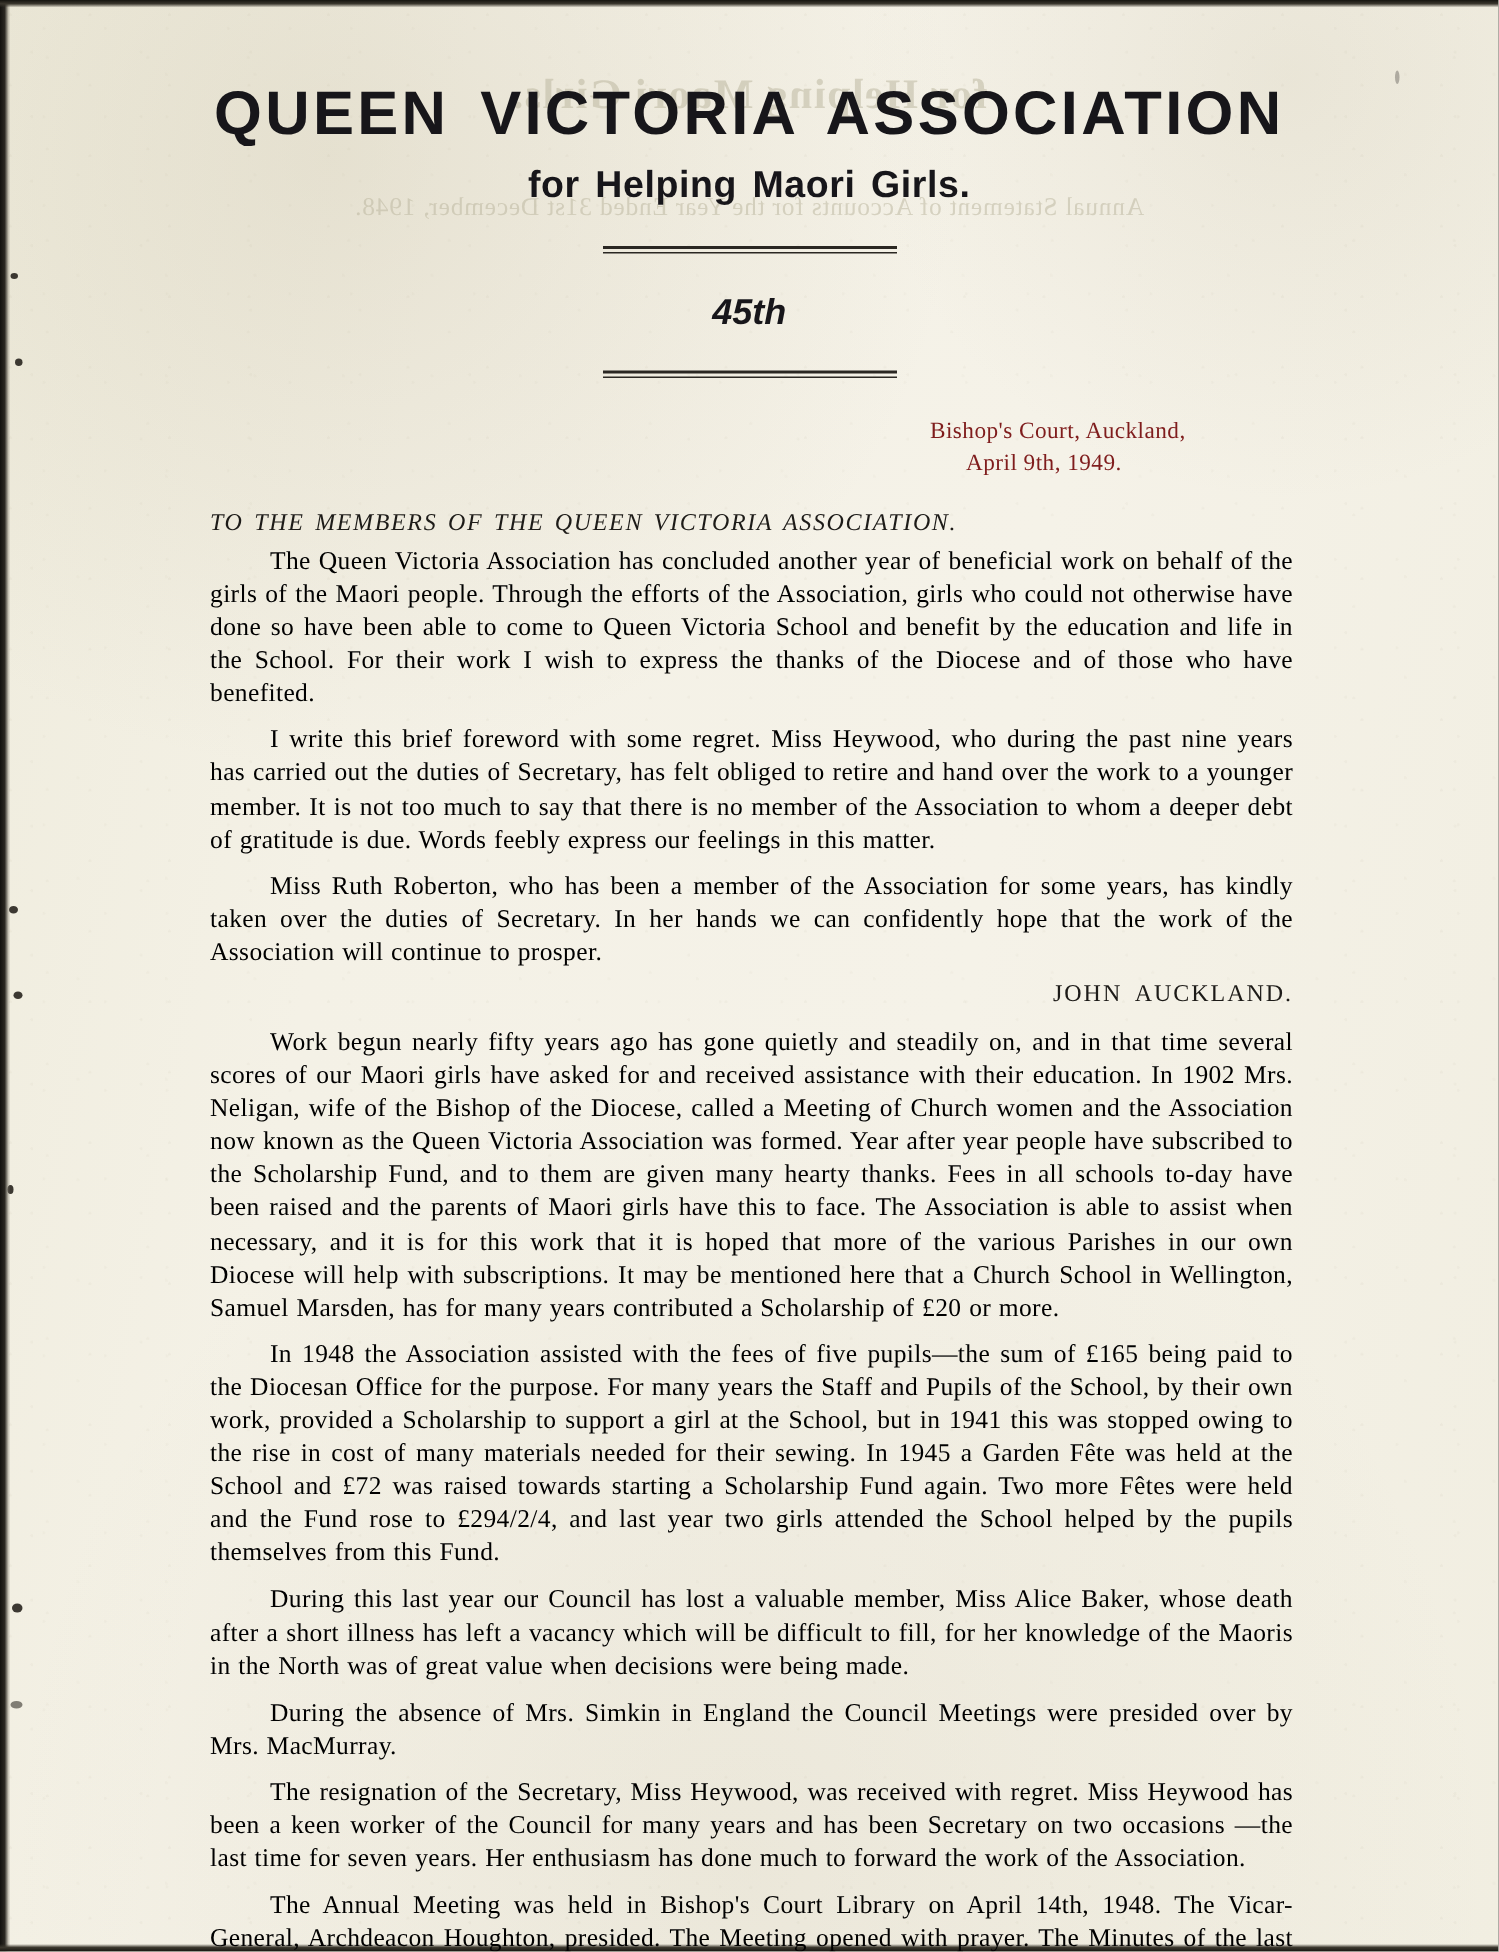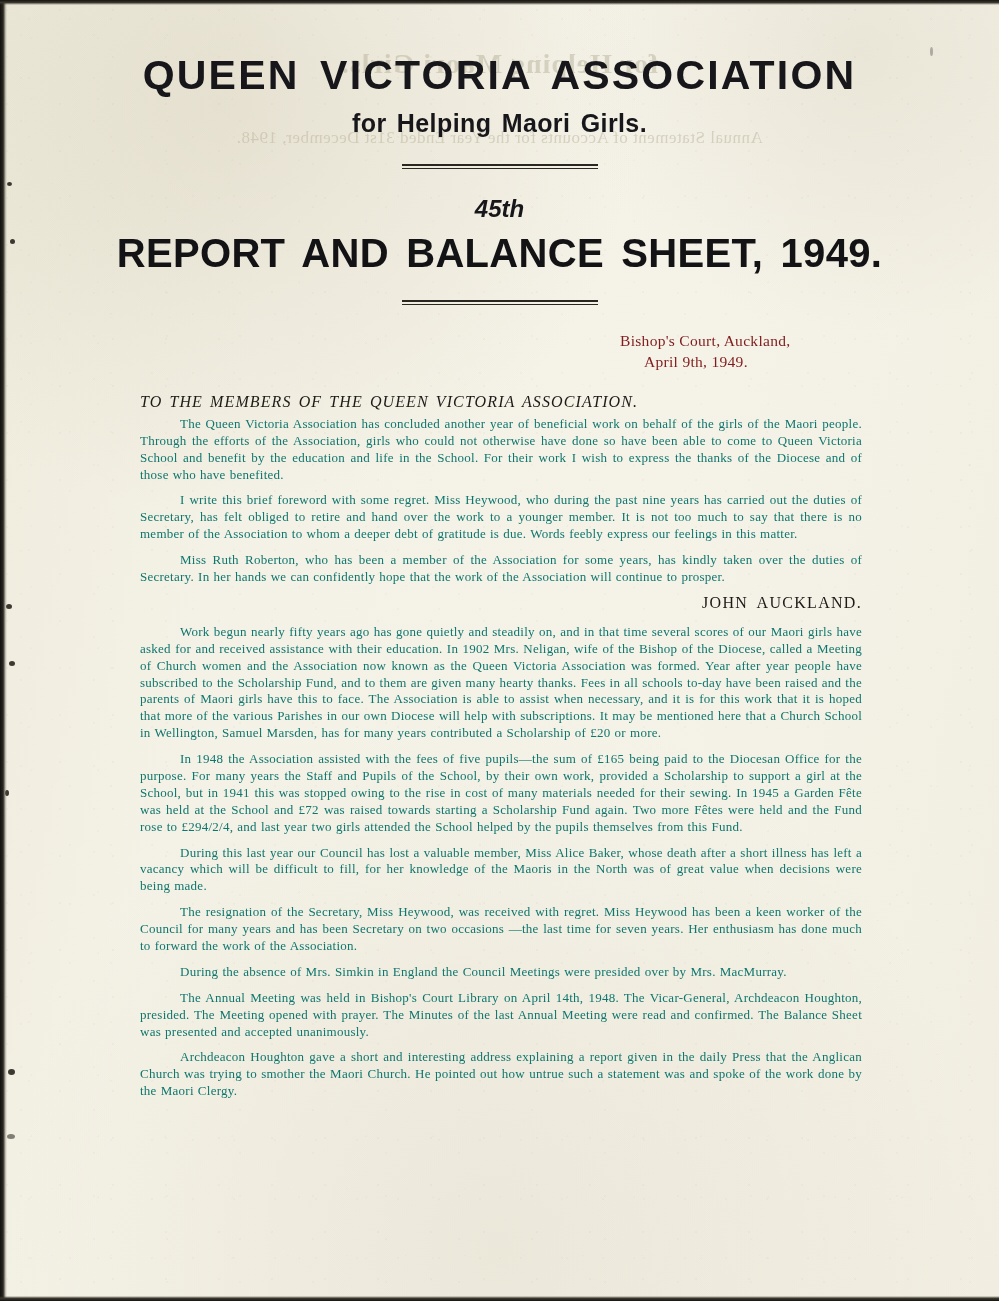--- a/index.html
+++ b/index.html
@@ -163,23 +163,23 @@
   }
 
   
   .body-col {
     margin: 0 137px 0 140px;
   }
   p.para {
     margin: 9px 0 0 0;
     text-indent: 40px;
     text-align: justify;
-    font-size: 13px;
+    font-size: 17px;
     line-height: 1.30;
-    color: #0f766e;
+    color: #000000;
     letter-spacing: .25px;
     word-spacing: .6px;
     -webkit-hyphens: none;
     hyphens: none;
   }
   p.para.first { margin-top: 5px; }
 
   .signature {
     text-align: right;
     margin: 8px 137px 0 0;
@@ -216,21 +216,20 @@
   <div class="content">
 
     <h1 class="org-title">QUEEN VICTORIA ASSOCIATION</h1>
     <h2 class="org-sub">for Helping Maori Girls.</h2>
 
     <div class="rule-wrap">
       <div class="double-rule rule-1"></div>
     </div>
 
     <div class="ordinal">45th</div>
-    <div class="report-title">REPORT AND BALANCE SHEET, 1949.</div>
 
     <div class="rule-wrap">
       <div class="double-rule rule-2"></div>
     </div>
 
     <div class="dateline">
       <div class="d1">Bishop's Court, Auckland,</div>
       <div class="d2">April 9th, 1949.</div>
     </div>
 
@@ -242,22 +241,22 @@
       <p class="para">Miss Ruth Roberton, who has been a member of the Association for some years, has kindly taken over the duties of Secretary.  In her hands we can confidently hope that the work of the Association will continue to prosper.</p>
     </div>
 
     <div class="signature">JOHN AUCKLAND.</div>
 
 
     <div class="body-col report-body">
       <p class="para first">Work begun nearly fifty years ago has gone quietly and steadily on, and in that time several scores of our Maori girls have asked for and received assistance with their education.  In 1902 Mrs. Neligan, wife of the Bishop of the Diocese, called a Meeting of Church women and the Association now known as the Queen Victoria Association was formed.  Year after year people have subscribed to the Scholarship Fund, and to them are given many hearty thanks.  Fees in all schools to-day have been raised and the parents of Maori girls have this to face.  The Association is able to assist when necessary, and it is for this work that it is hoped that more of the various Parishes in our own Diocese will help with subscriptions.  It may be mentioned here that a Church School in Wellington, Samuel Marsden, has for many years contributed a Scholarship of £20 or more.</p>
       <p class="para">In 1948 the Association assisted with the fees of five pupils—the sum of £165 being paid to the Diocesan Office for the purpose.  For many years the Staff and Pupils of the School, by their own work, provided a Scholarship to support a girl at the School, but in 1941 this was stopped owing to the rise in cost of many materials needed for their sewing.  In 1945 a Garden Fête was held at the School and £72 was raised towards starting a Scholarship Fund again.  Two more Fêtes were held and the Fund rose to £294/2/4, and last year two girls attended the School helped by the pupils themselves from this Fund.</p>
       <p class="para">During this last year our Council has lost a valuable member, Miss Alice Baker, whose death after a short illness has left a vacancy which will be difficult to fill, for her knowledge of the Maoris in the North was of great value when decisions were being made.</p>
+      <p class="para">During the absence of Mrs. Simkin in England the Council Meetings were presided over by Mrs. MacMurray.</p>
       <p class="para">The resignation of the Secretary, Miss Heywood, was received with regret.  Miss Heywood has been a keen worker of the Council for many years and has been Secretary on two occasions —the last time for seven years.  Her enthusiasm has done much to forward the work of the Association.</p>
-      <p class="para">During the absence of Mrs. Simkin in England the Council Meetings were presided over by Mrs. MacMurray.</p>
       <p class="para">The Annual Meeting was held in Bishop's Court Library on April 14th, 1948.  The Vicar-General, Archdeacon Houghton, presided.  The Meeting opened with prayer.  The Minutes of the last Annual Meeting were read and confirmed.  The Balance Sheet was presented and accepted unanimously.</p>
       <p class="para">Archdeacon Houghton gave a short and interesting address explaining a report given in the daily Press that the Anglican Church was trying to smother the Maori Church.  He pointed out how untrue such a statement was and spoke of the work done by the Maori Clergy.</p>
 
     </div>
 
   </div>
 
   <div class="speck" style="left:7px;  top:182px; width:5px; height:4px;"></div>
   <div class="speck" style="left:10px; top:239px; width:5px; height:5px;"></div>
   <div class="speck" style="left:6px;  top:604px; width:6px; height:5px;"></div>

